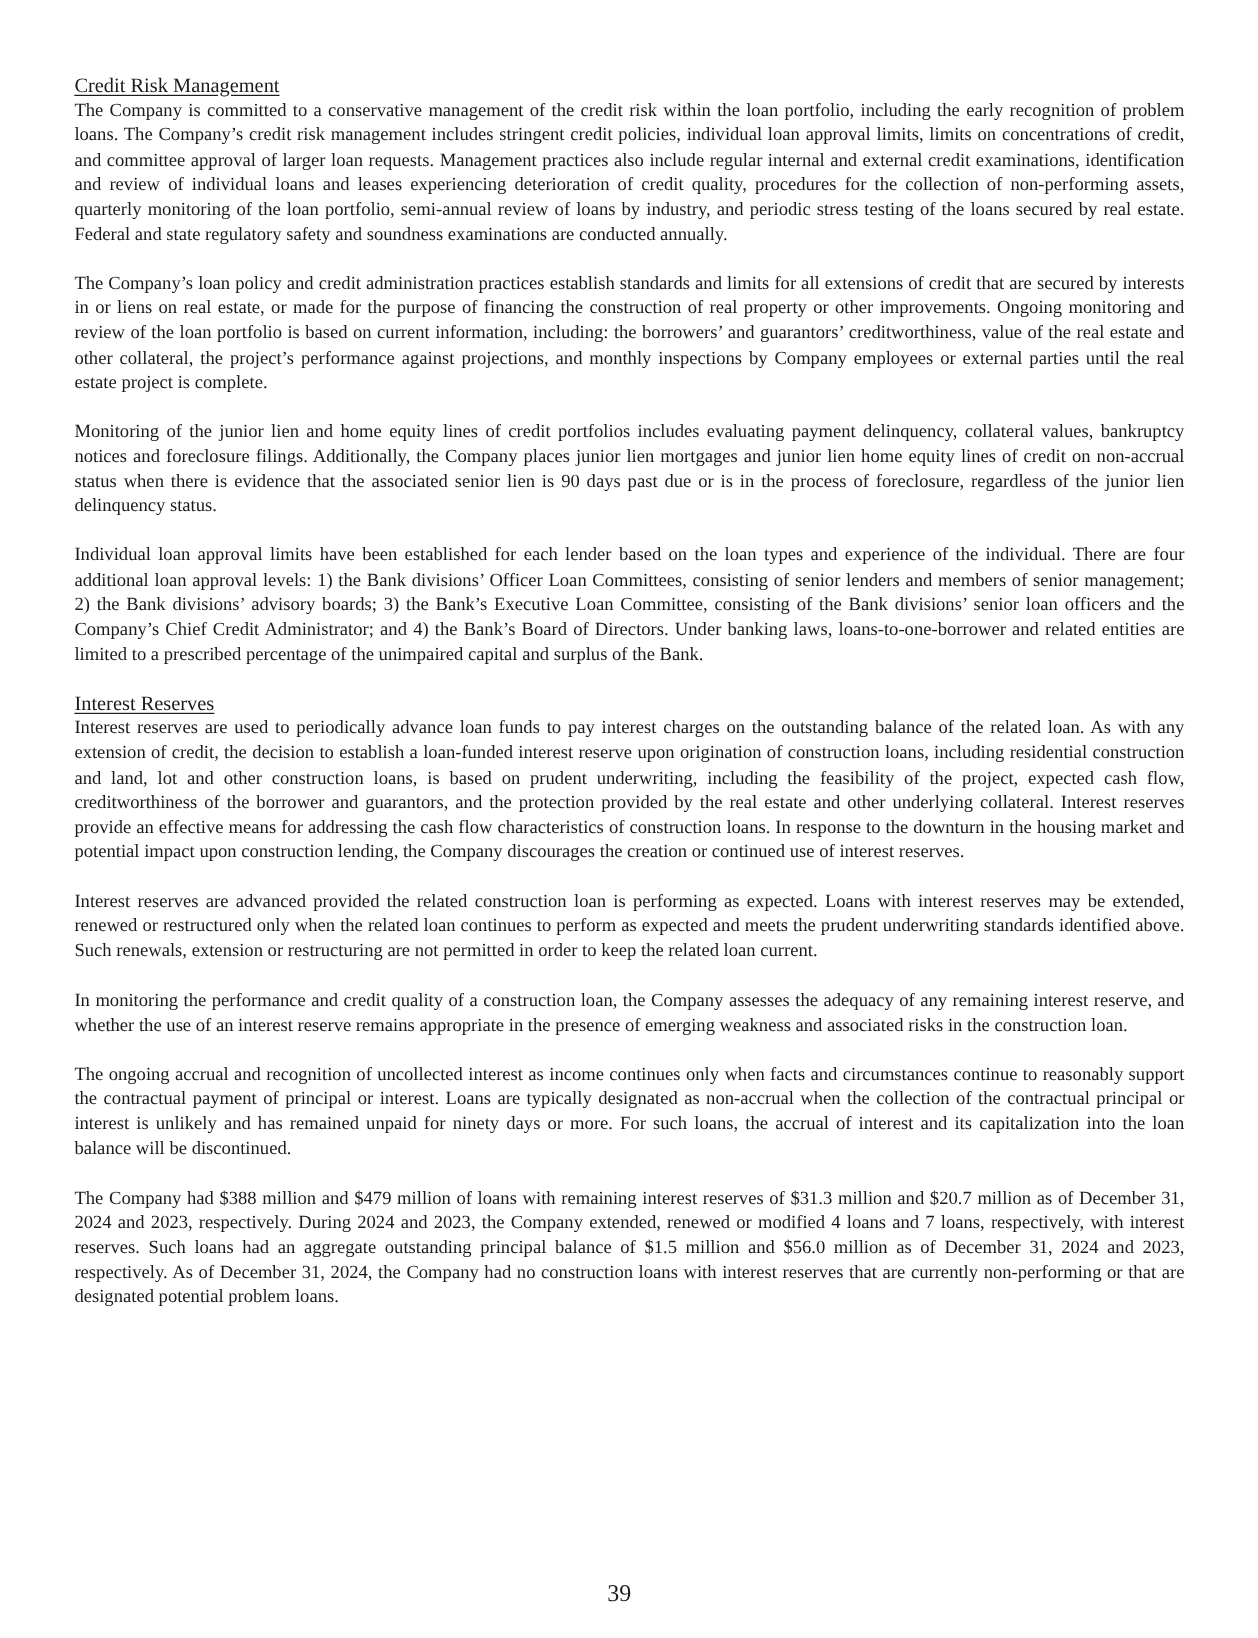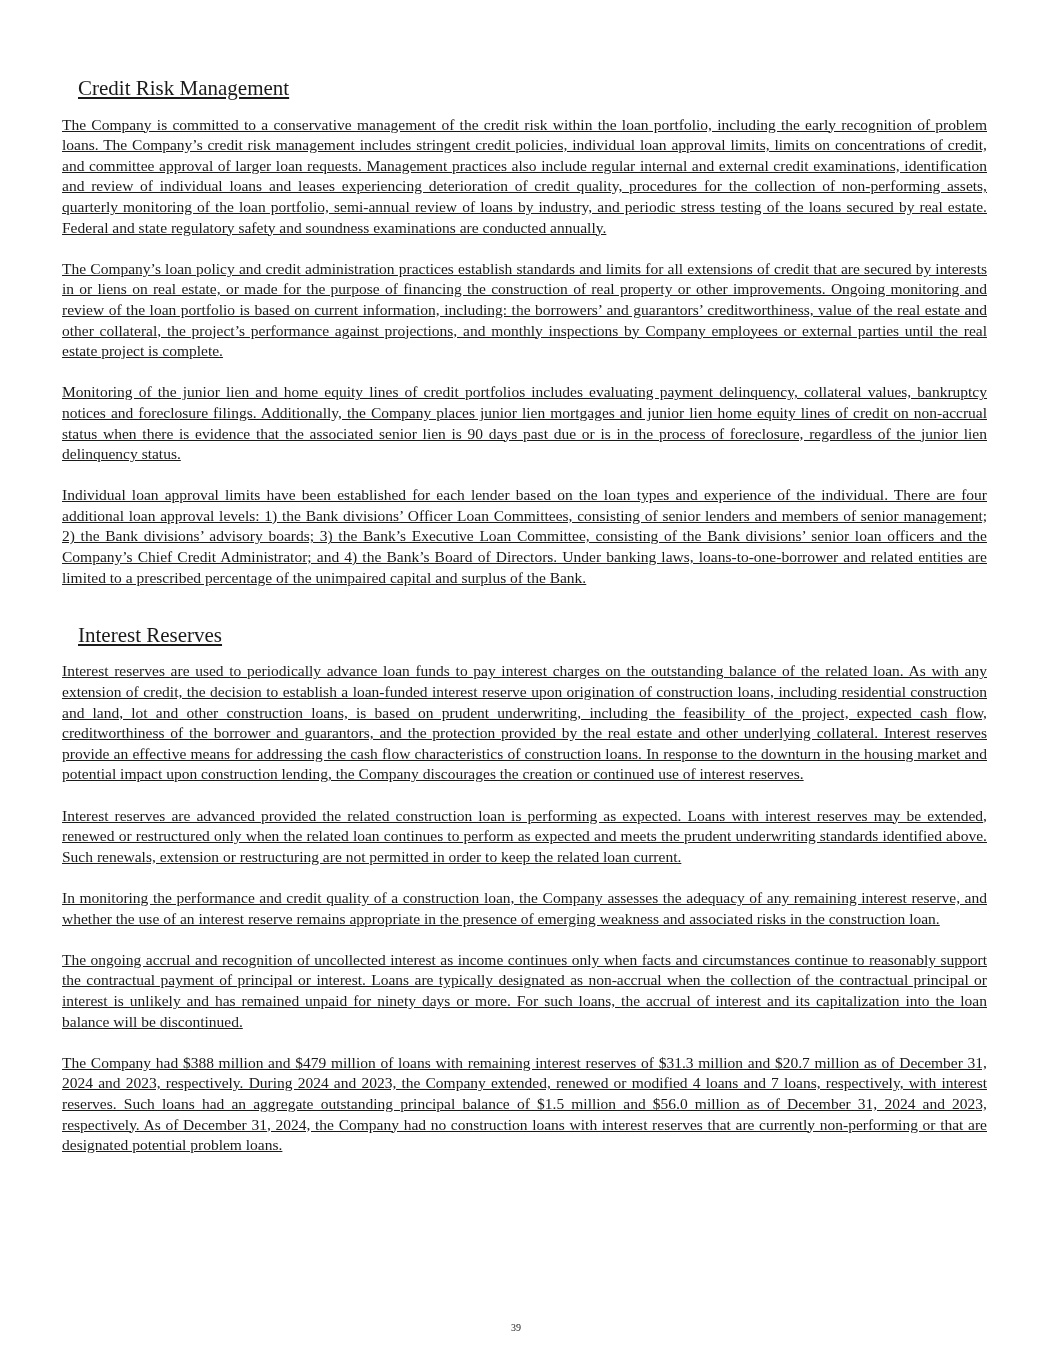--- a/index.html
+++ b/index.html
@@ -15,43 +15,42 @@
       font-family: "Liberation Serif", "DejaVu Serif", serif;
       color: #1a1a1a;
     }
     .page {
       position: absolute;
       left: 62px;
       top: 62px;
       width: 925px;
     }
     .heading {
-      font-size: 21px;
+      font-size: 17px;
       line-height: 20.6px;
       text-decoration: underline;
       text-underline-offset: 2px;
-      margin: 16px;
+      margin: 0;
     }
     .para {
       font-size: 15.5px;
       line-height: 20.6px;
       text-align: justify;
       margin: 0;
-      text-decoration: underline;
     }
     .gap {
       height: 20.6px;
     }
     .page-number {
       position: absolute;
       left: 0;
       width: 1032px;
       top: 1318px;
       text-align: center;
-      font-size: 10px;
+      font-size: 20px;
       line-height: 20px;
     }
   </style>
 </head>
 <body>
 
 <div class="page">
 
   <section>
     <p class="heading">Credit Risk Management</p>

